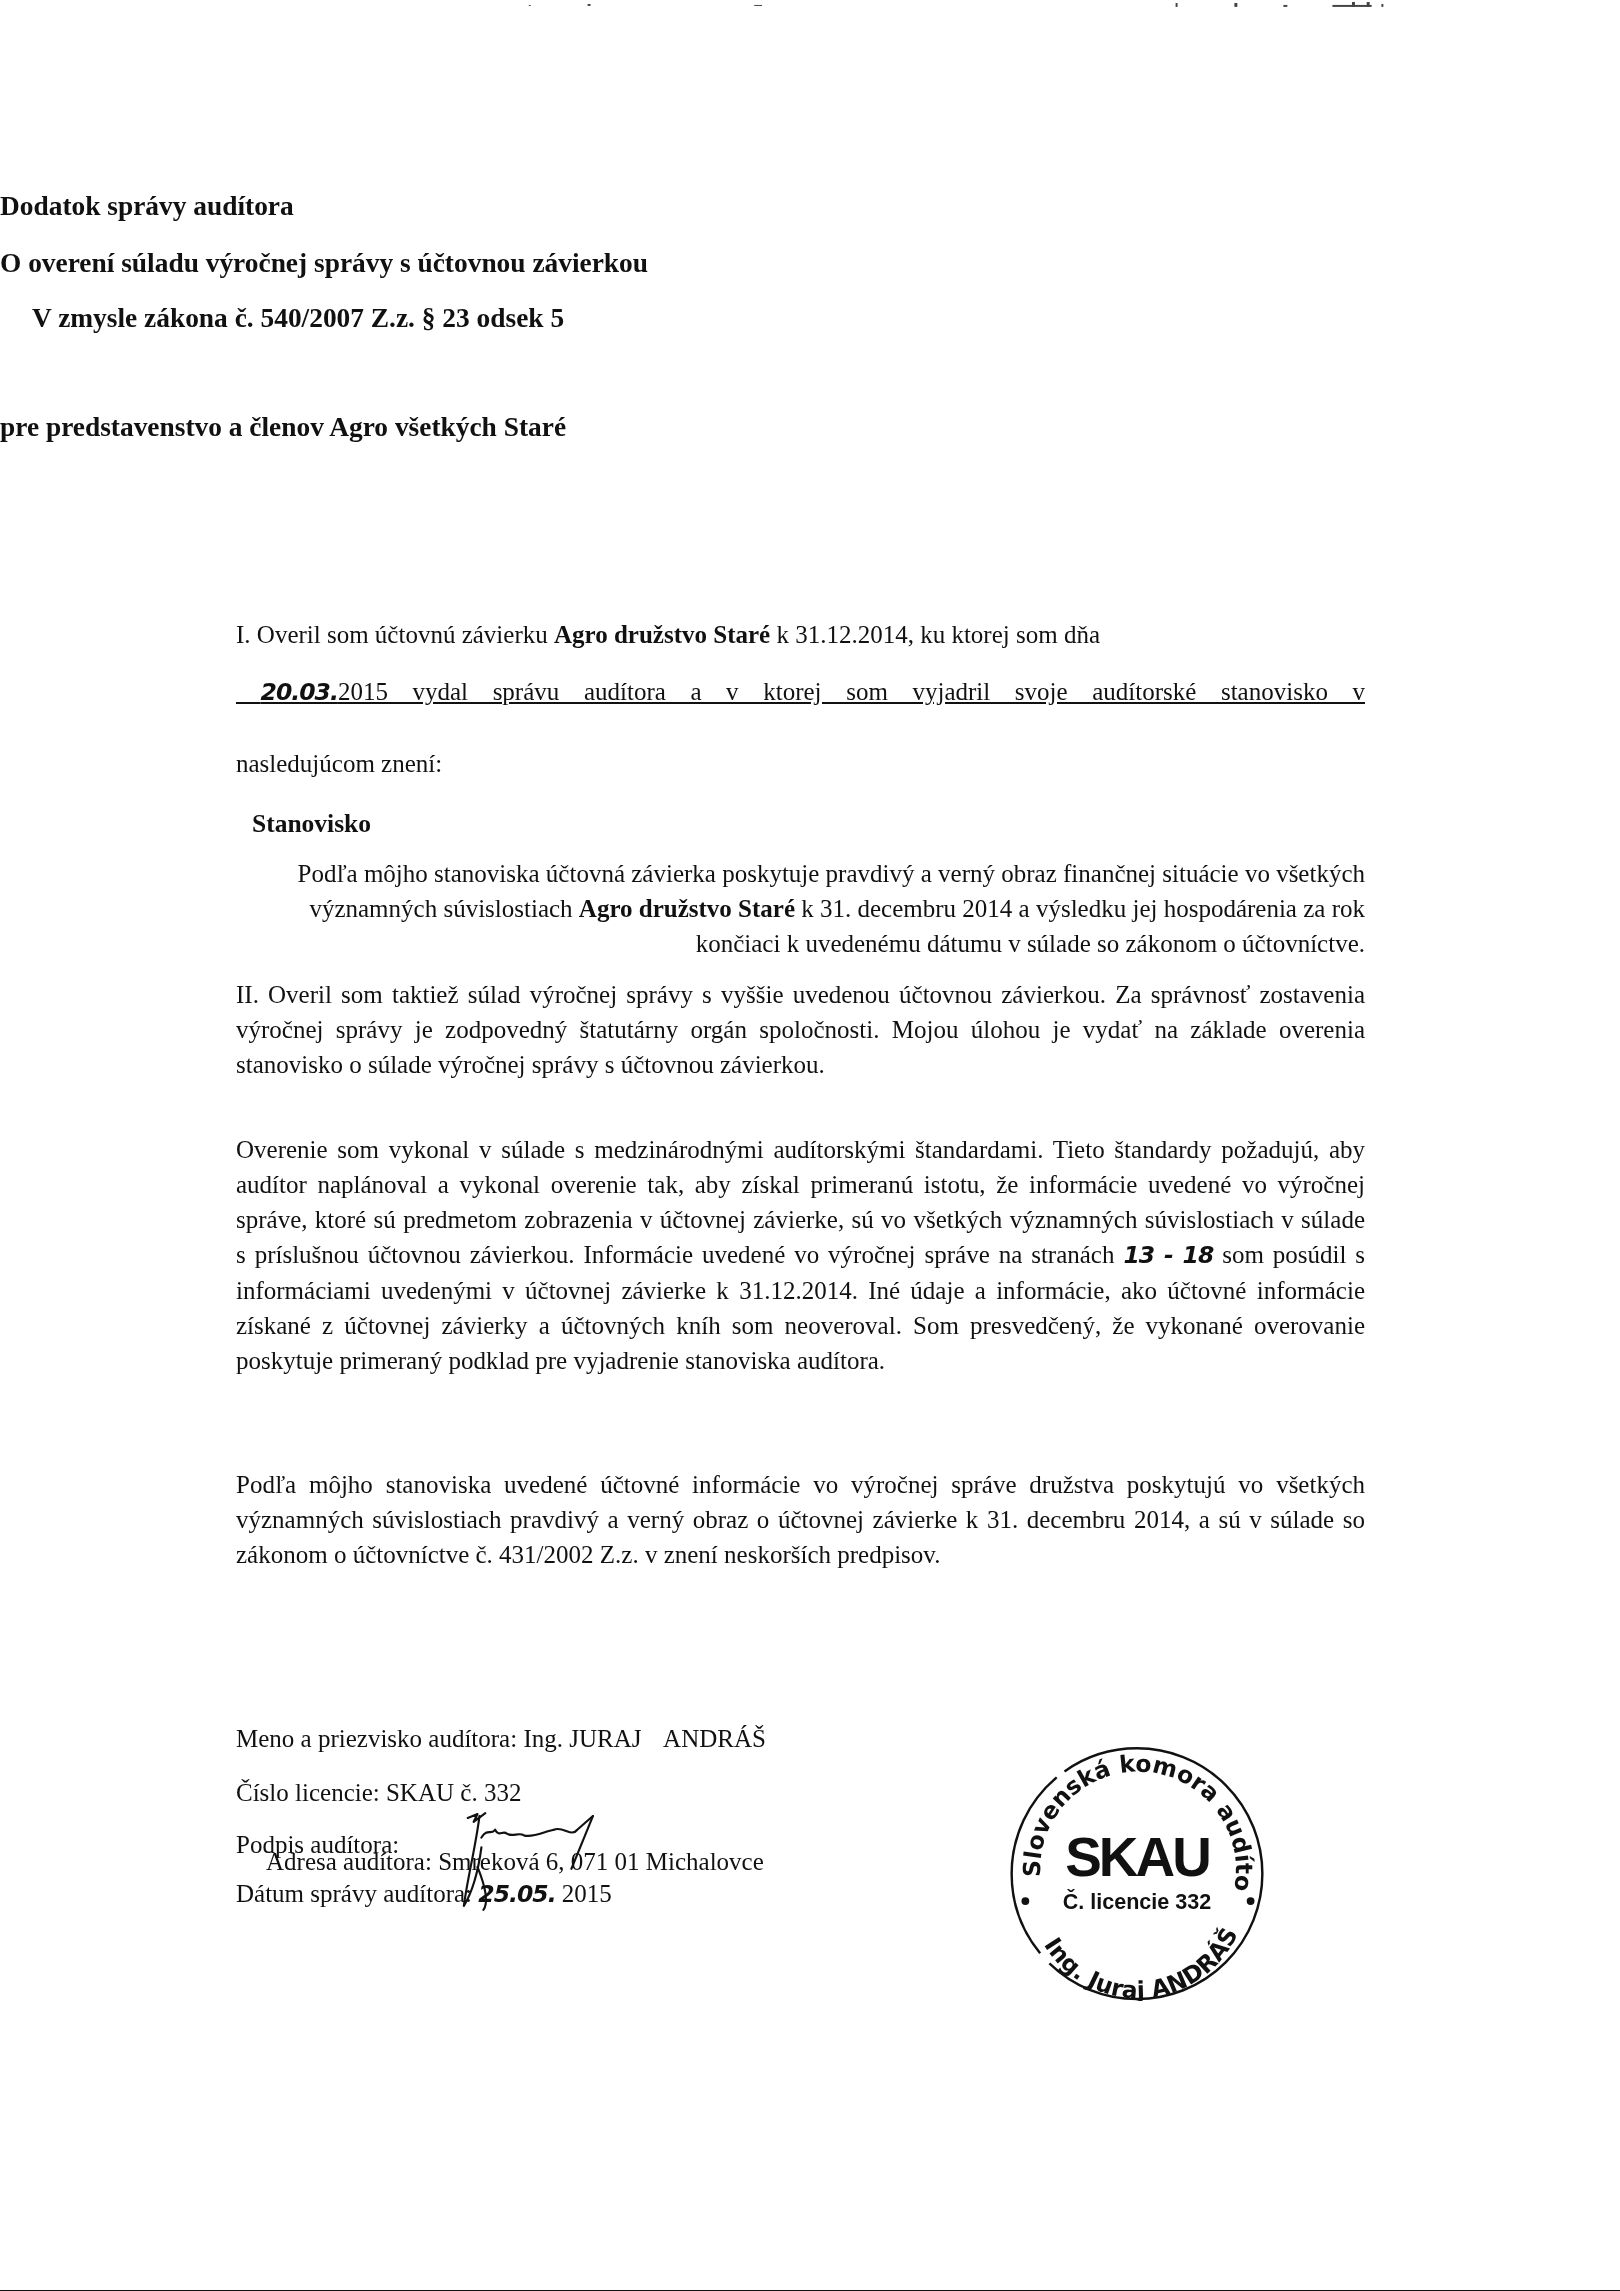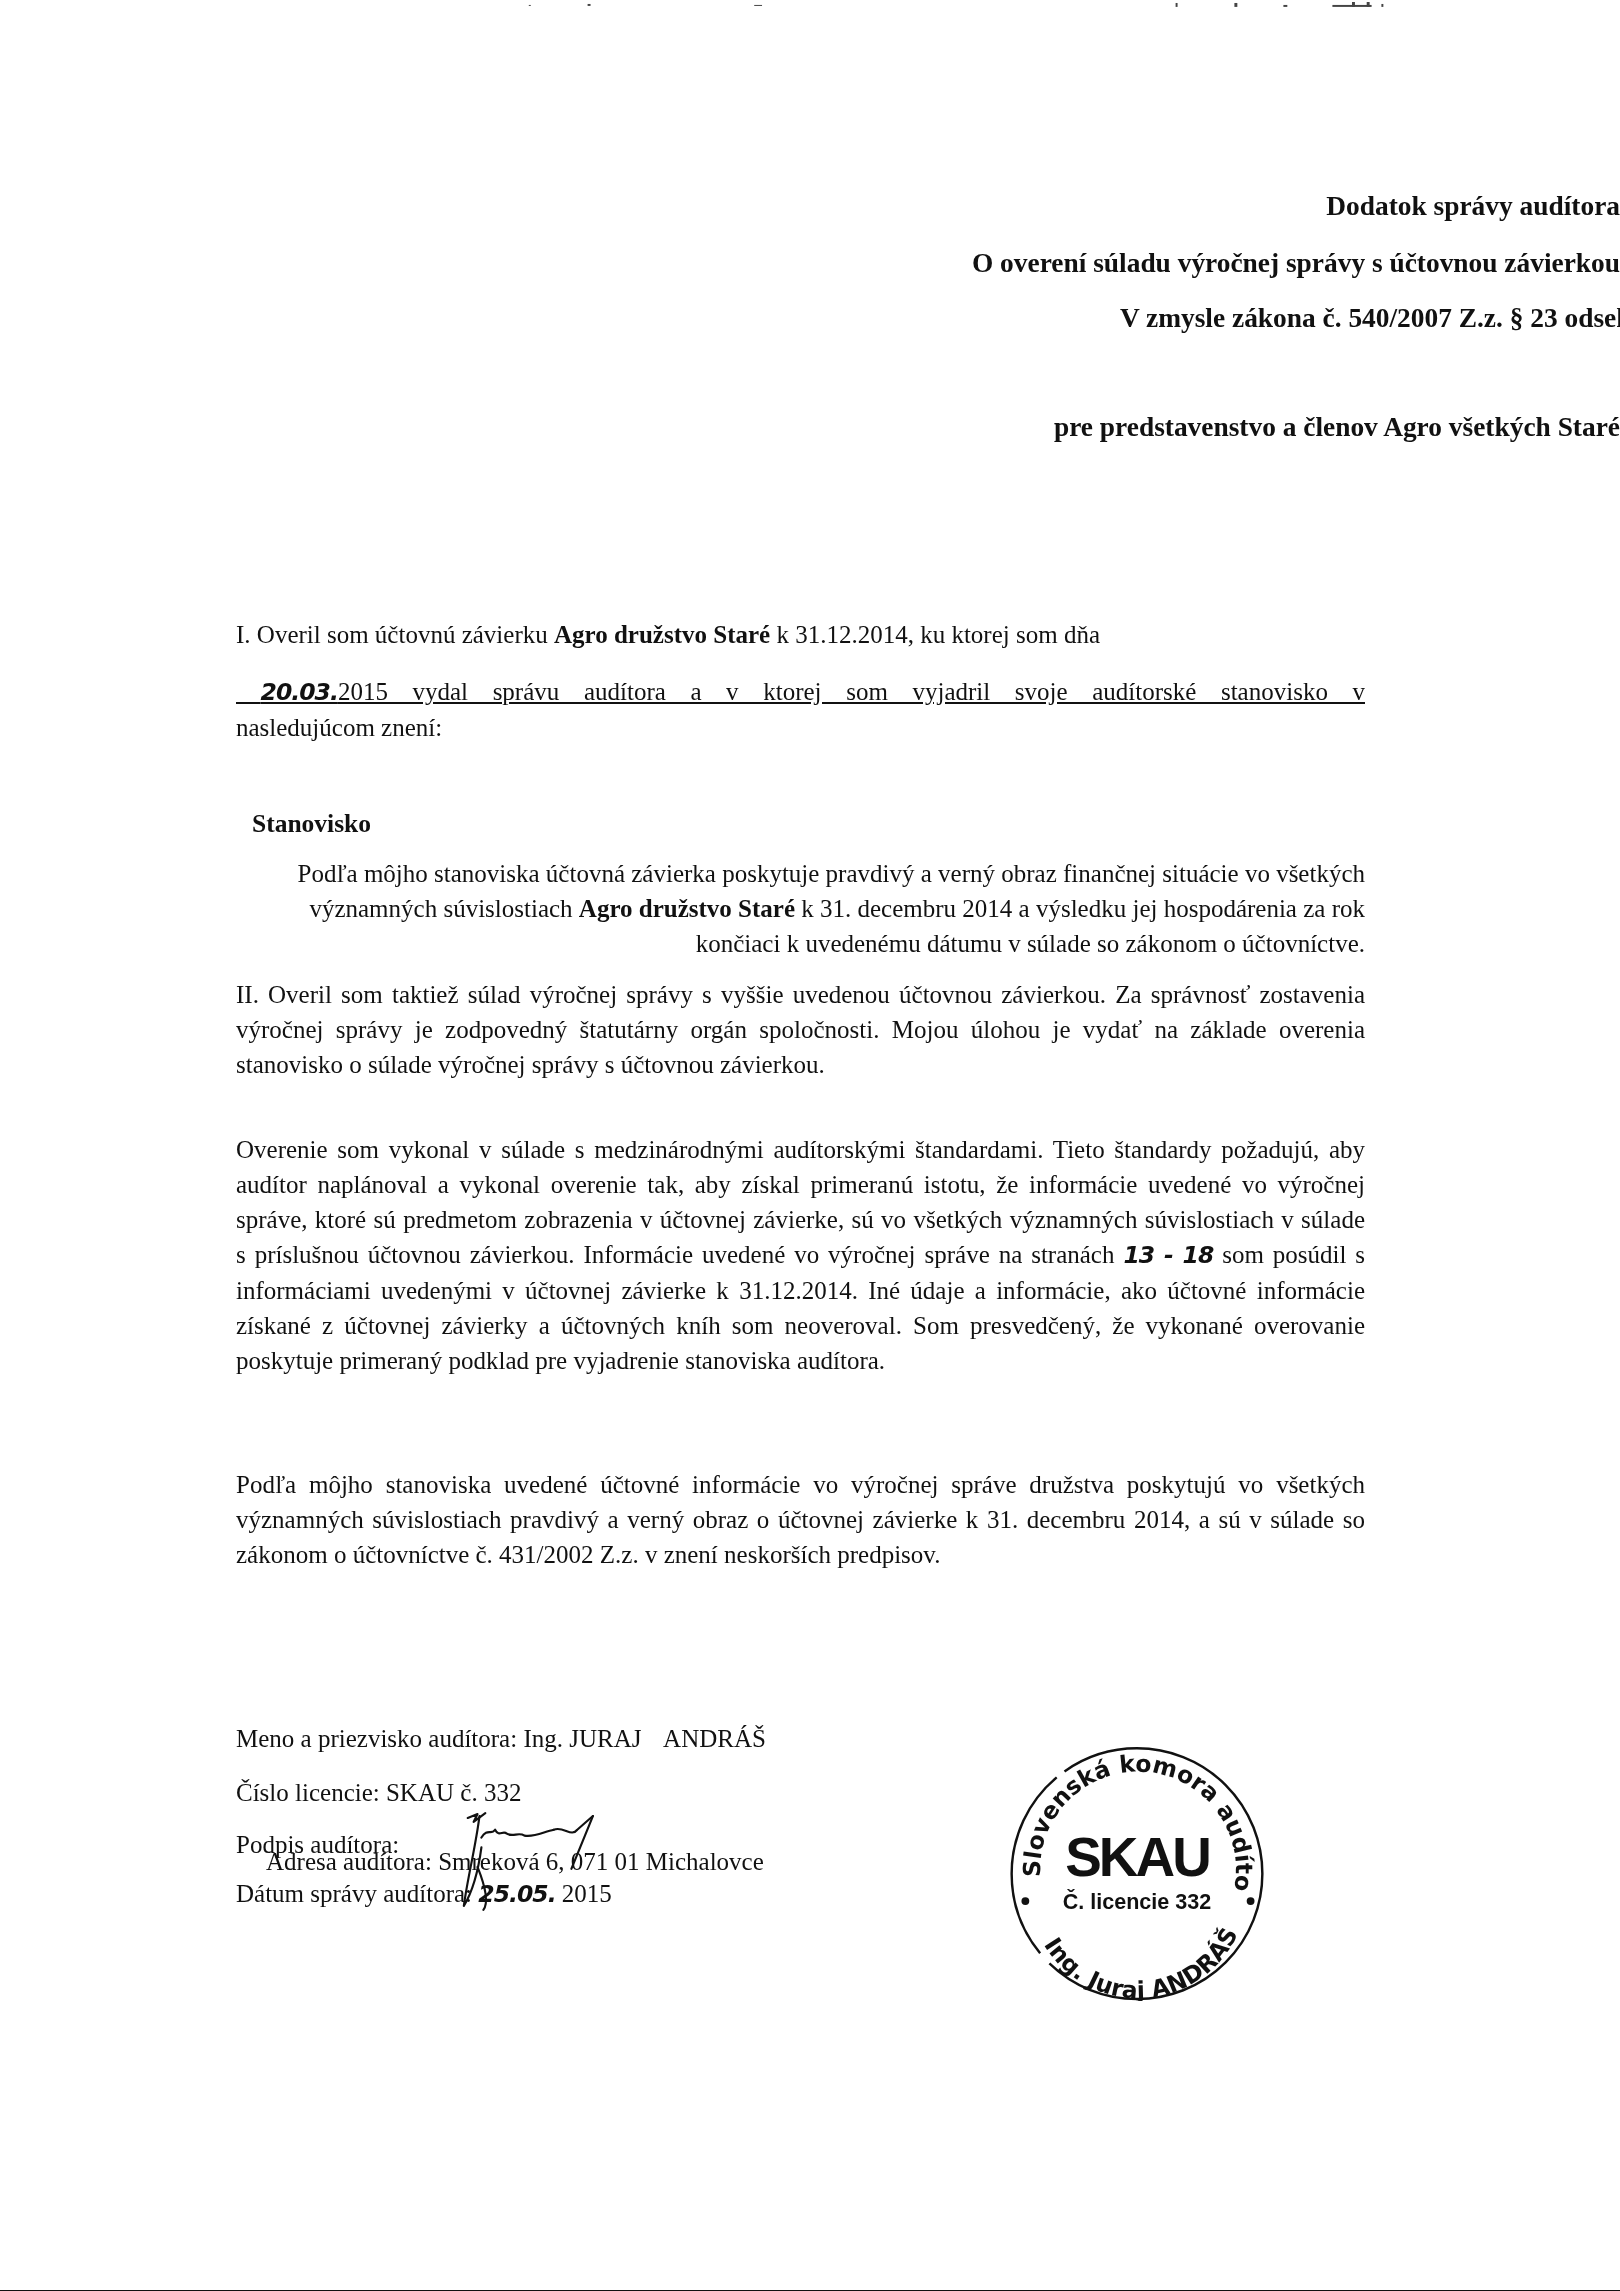--- a/index.html
+++ b/index.html
@@ -1,32 +1,32 @@
 <!DOCTYPE html>
 <html><head>
 <meta charset="utf-8">
 <style>
   html, body { margin: 0; padding: 0; background: #ffffff; }
   body {
     width: 1620px; height: 2292px; position: relative; overflow: hidden;
     font-family: "Liberation Serif", "DejaVu Serif", serif; color: #111111;
   }
   .page { position: absolute; left: 0; top: 0; width: 1620px; height: 2292px; }
-  .title-block { position: absolute; left: 0; width: 1620px; text-align: right; font-weight: bold; font-size: 27.4px; }
+  .title-block { position: absolute; left: 0; width: 1620px; text-align: left; font-weight: bold; font-size: 27.4px; }
   .t1 { top: 191px; }
   .t2 { top: 248px; }
   .t3 { top: 303px; padding-left: 32px; }
   .t4 { top: 412px; }
   .body { position: absolute; left: 236px; width: 1129px; font-size: 25px; line-height: 35px; text-align: justify; }
   .body b { font-weight: bold; }
   .hand { font-family: "DejaVu Sans", sans-serif; font-style: italic; font-weight: bold; font-size: 23.5px; letter-spacing: -1px; }
   .p1 { top: 617px; }
   .p1-line1 { display: block; }
   .p1-line2 { display: block; margin-top: 22px; text-align-last: justify; text-decoration: underline; }
-  .p1-line3 { display: block; }
+  .p1-line3 { display: block; margin-top: 36px; }
   .stan-heading { position: absolute; left: 252px; top: 809px; font-weight: bold; font-size: 25.5px; }
   .p2 { top: 856px; }
   .p3 { top: 977px; }
   .p4 { top: 1132px; }
   .p5 { top: 1467px; }
   .sig { position: absolute; left: 236px; font-size: 25px; }
   .s1 { top: 1725px; }
   .s2 { top: 1779px; }
   .s3 { top: 1831px; }
   .s4 { top: 1880px; }

